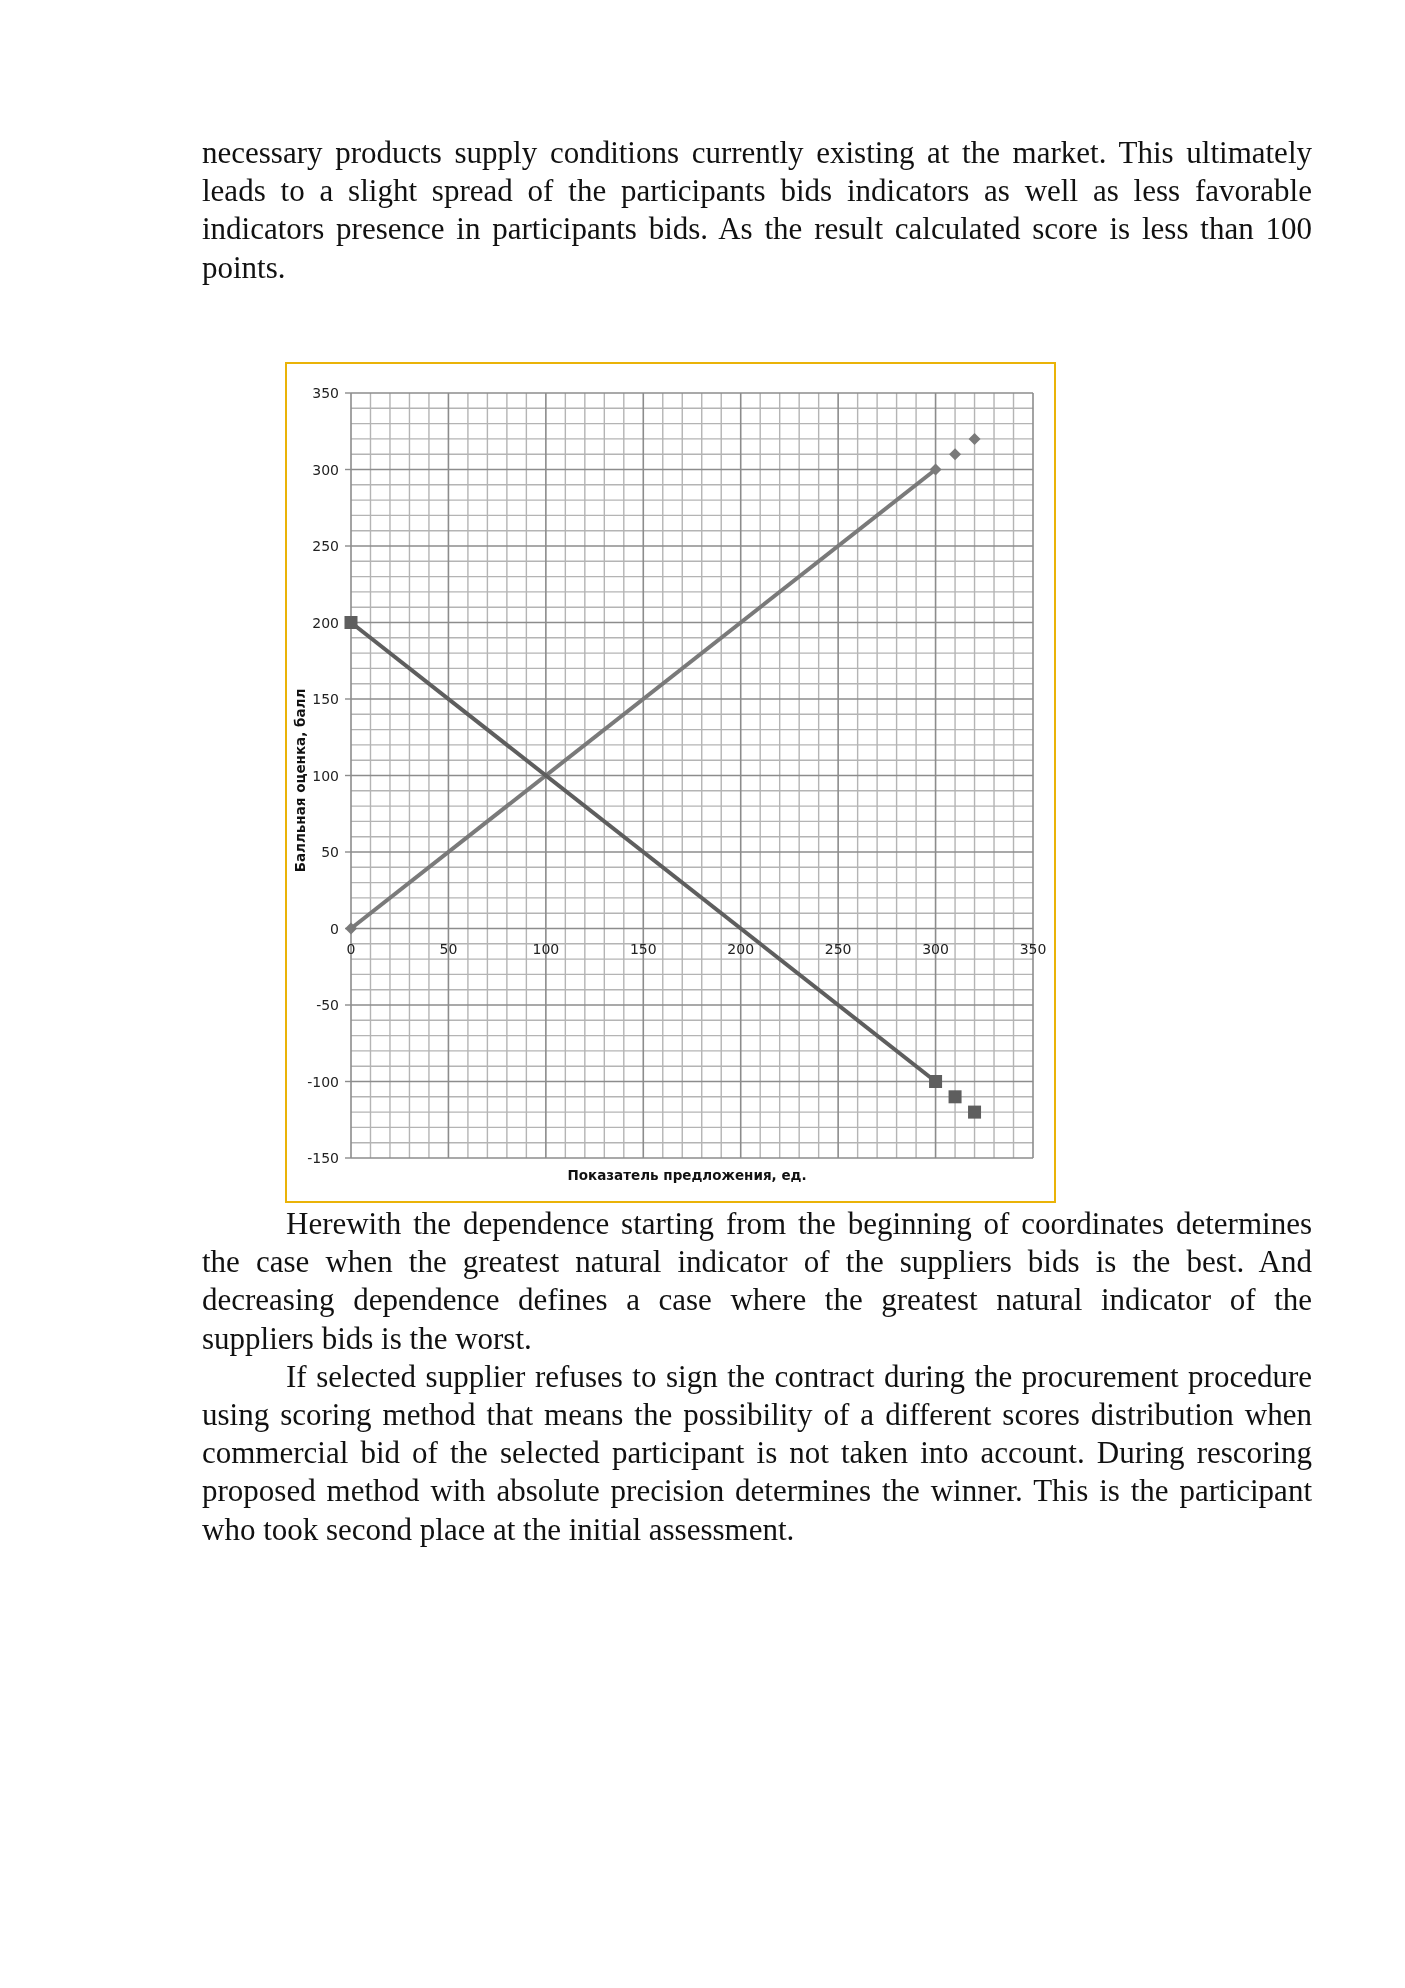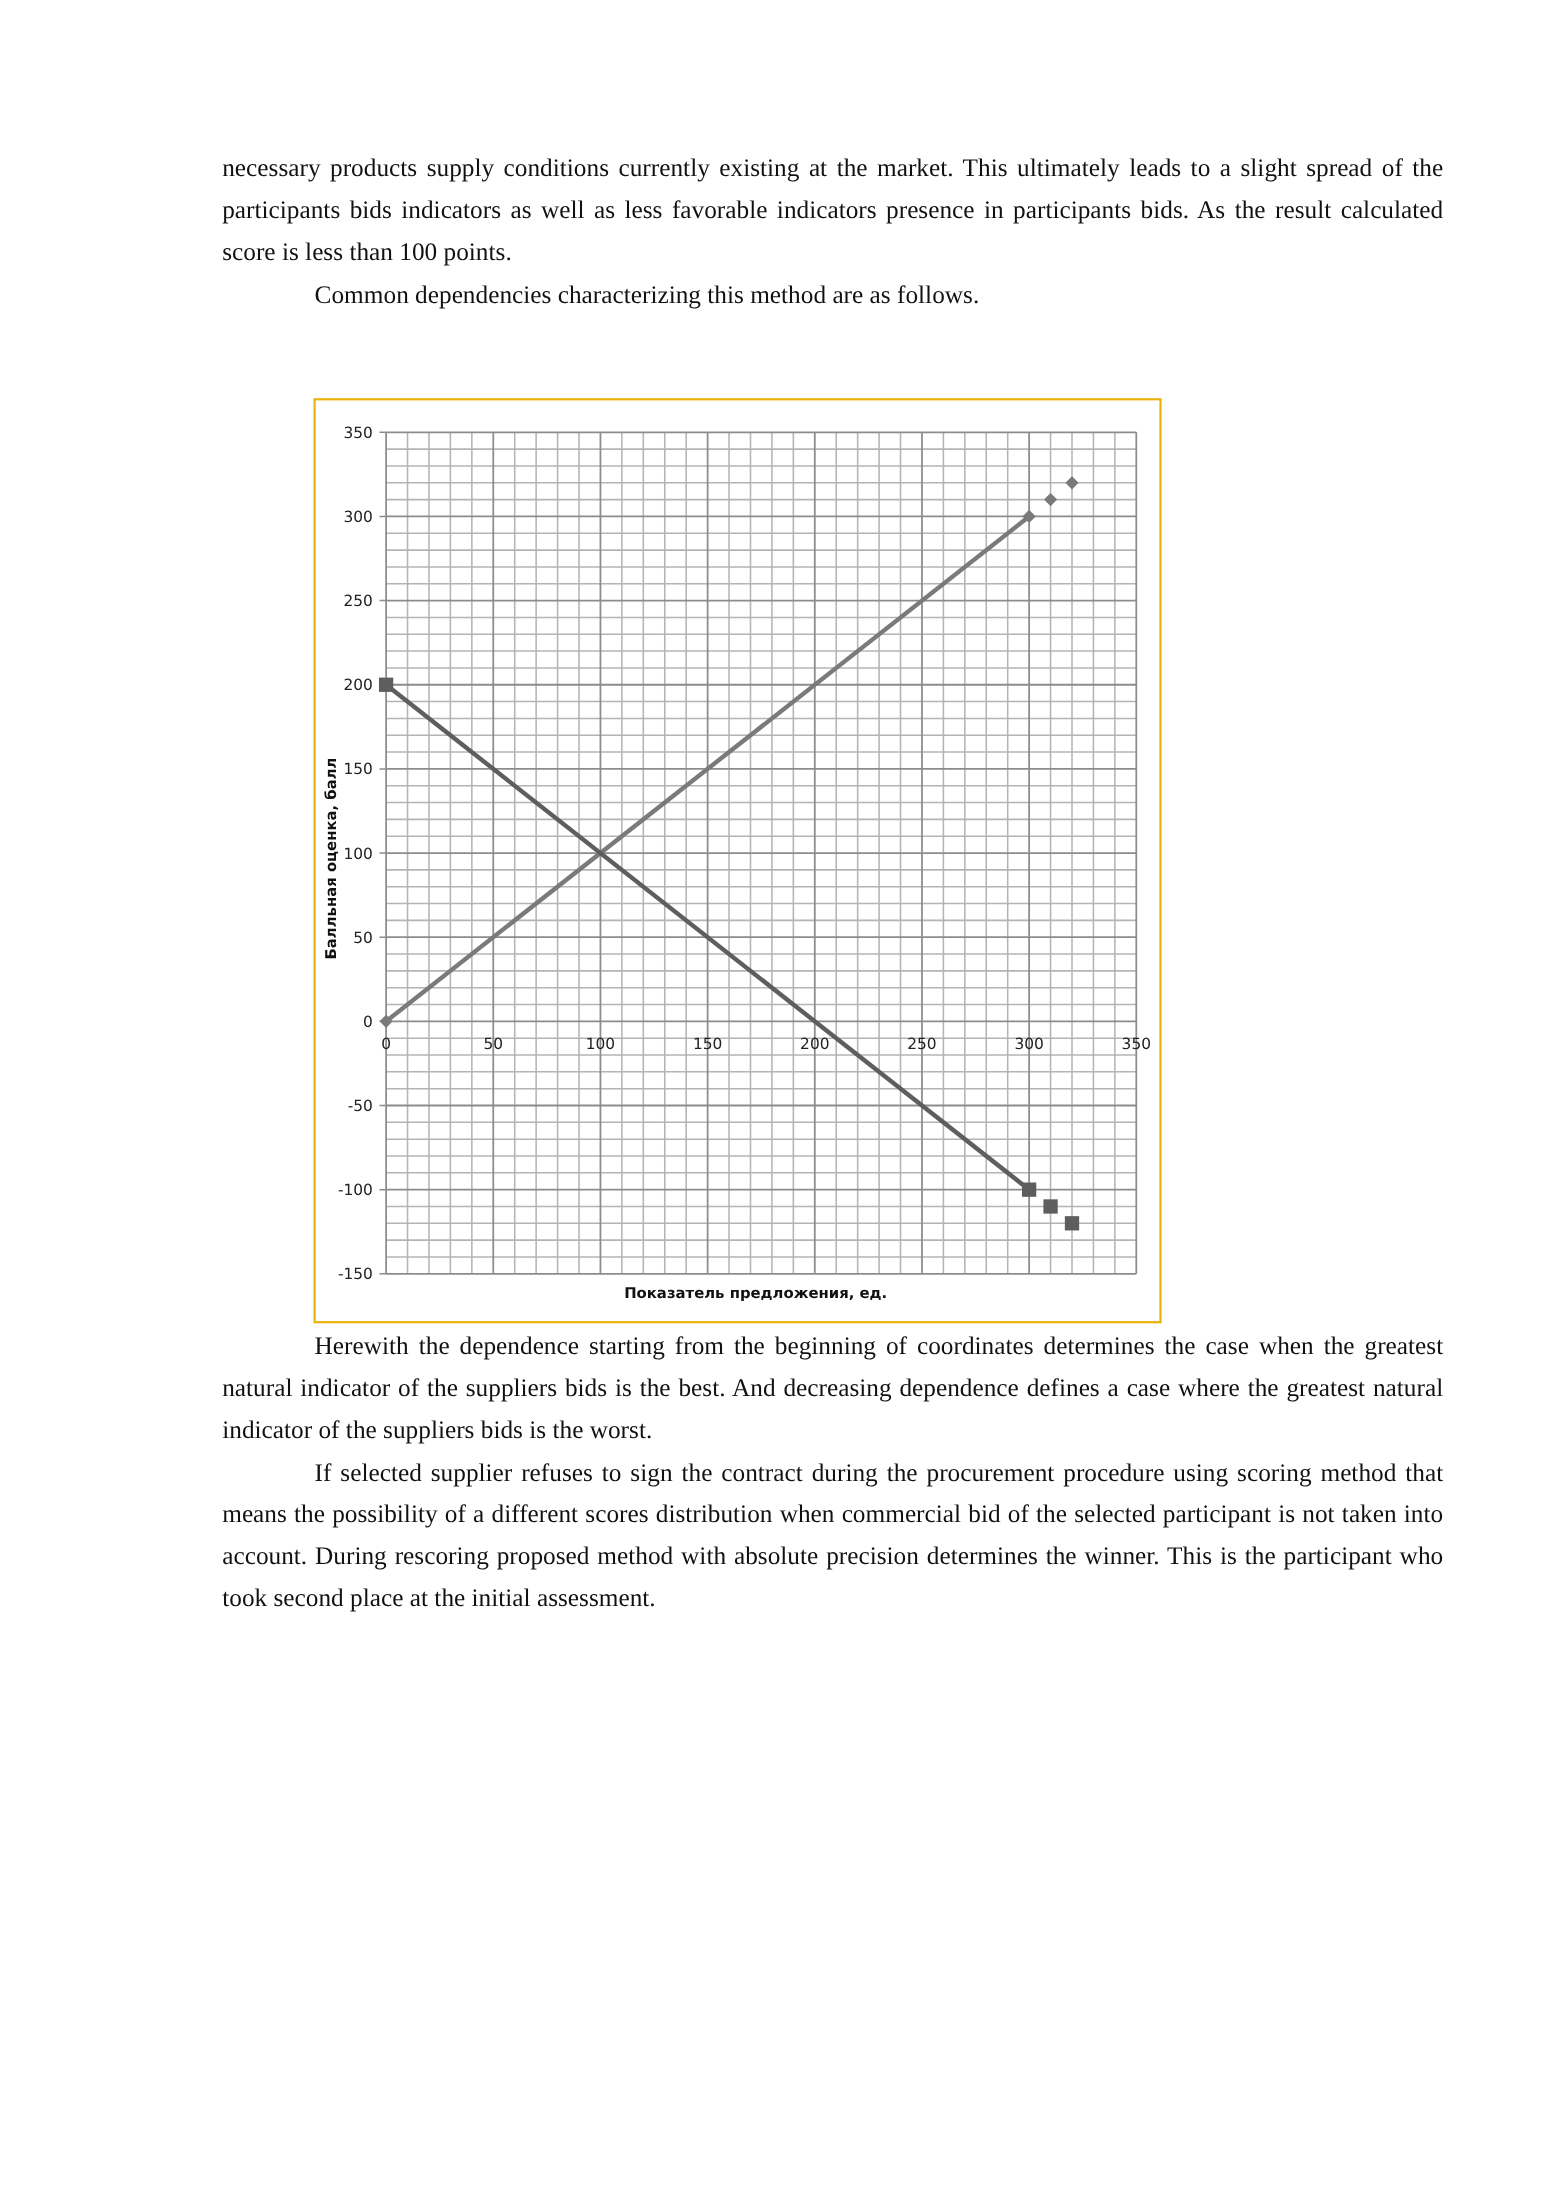--- a/index.html
+++ b/index.html
@@ -3,21 +3,21 @@
 <meta charset="utf-8">
 <style>
   html, body { margin: 0; padding: 0; background: #ffffff; }
   body {
     width: 1405px; height: 1988px; position: relative; overflow: hidden;
     font-family: "Liberation Serif", "DejaVu Serif", serif;
     color: #111;
   }
   .text-block {
     position: absolute; left: 202px; width: 1110px;
-    font-size: 23px; line-height: 38.2px;
+    font-size: 31px; line-height: 38.2px;
     text-align: justify;
   }
   .text-block p { margin: 0; }
   .indent { text-indent: 84px; }
   #block-top { top: 134px; }
   #block-bottom { top: 1205px; }
 
   #chart-frame {
     position: absolute; left: 285px; top: 362px;
     width: 771px; height: 841px;
@@ -25,21 +25,20 @@
   }
   #chart-svg { position: absolute; left: 0; top: 0; }
   .tick { font-family: "DejaVu Sans", sans-serif; font-size: 14px; fill: #222; }
   .axis-title { font-family: "DejaVu Sans", sans-serif; font-size: 13.5px; font-weight: bold; fill: #111; }
 </style>
 </head>
 <body>
 
 <div id="block-top" class="text-block">
     <p>necessary products supply conditions currently existing at the market. This ultimately leads to a slight spread of the participants bids indicators as well as less favorable indicators presence in participants bids. As the result calculated score is less than 100 points.</p>
-    <p class="indent">Common dependencies characterizing this method are as follows.</p>
   </div>
 
 <div id="chart-frame">
   <svg id="chart-svg" width="771" height="841">
     <g id="grid-minor">
         <line x1="83.48571428571428" x2="83.48571428571428" y1="29" y2="794" stroke="#b4b4b4" stroke-width="1.4"></line>
         <line x1="102.97142857142856" x2="102.97142857142856" y1="29" y2="794" stroke="#b4b4b4" stroke-width="1.4"></line>
         <line x1="122.45714285714286" x2="122.45714285714286" y1="29" y2="794" stroke="#b4b4b4" stroke-width="1.4"></line>
         <line x1="141.94285714285712" x2="141.94285714285712" y1="29" y2="794" stroke="#b4b4b4" stroke-width="1.4"></line>
         <line x1="180.9142857142857" x2="180.9142857142857" y1="29" y2="794" stroke="#b4b4b4" stroke-width="1.4"></line>

